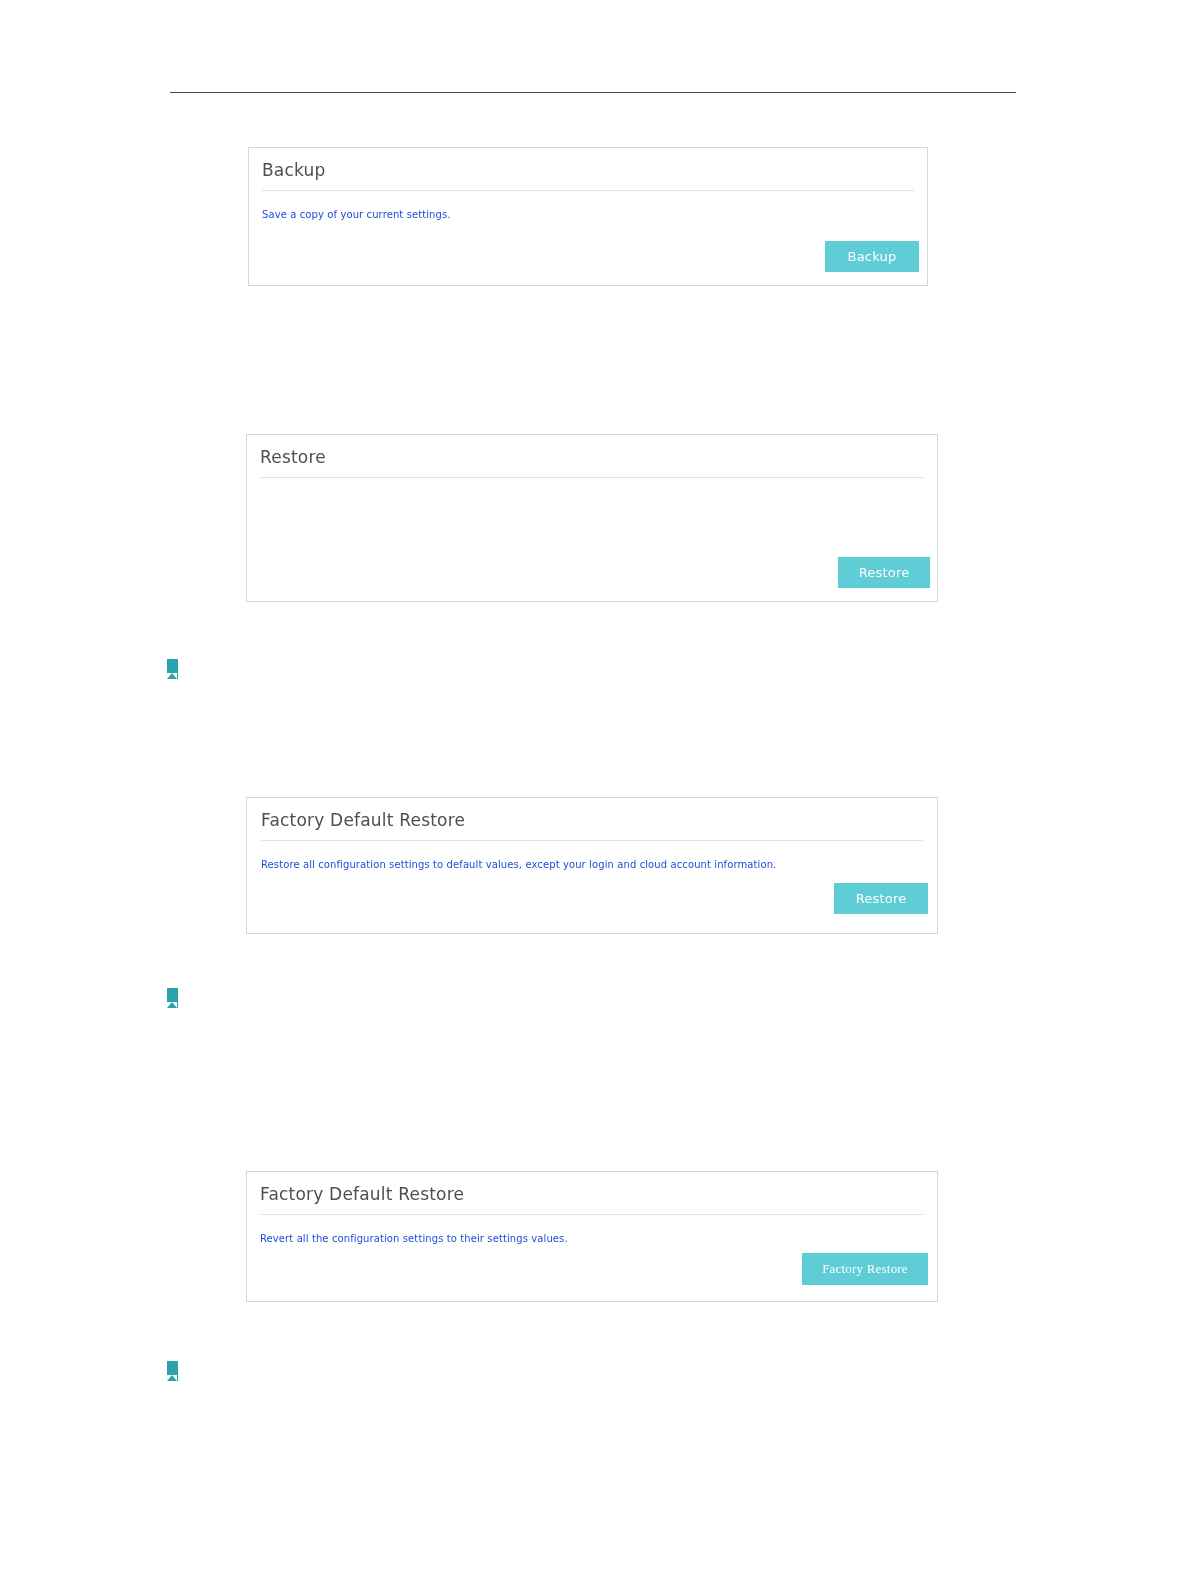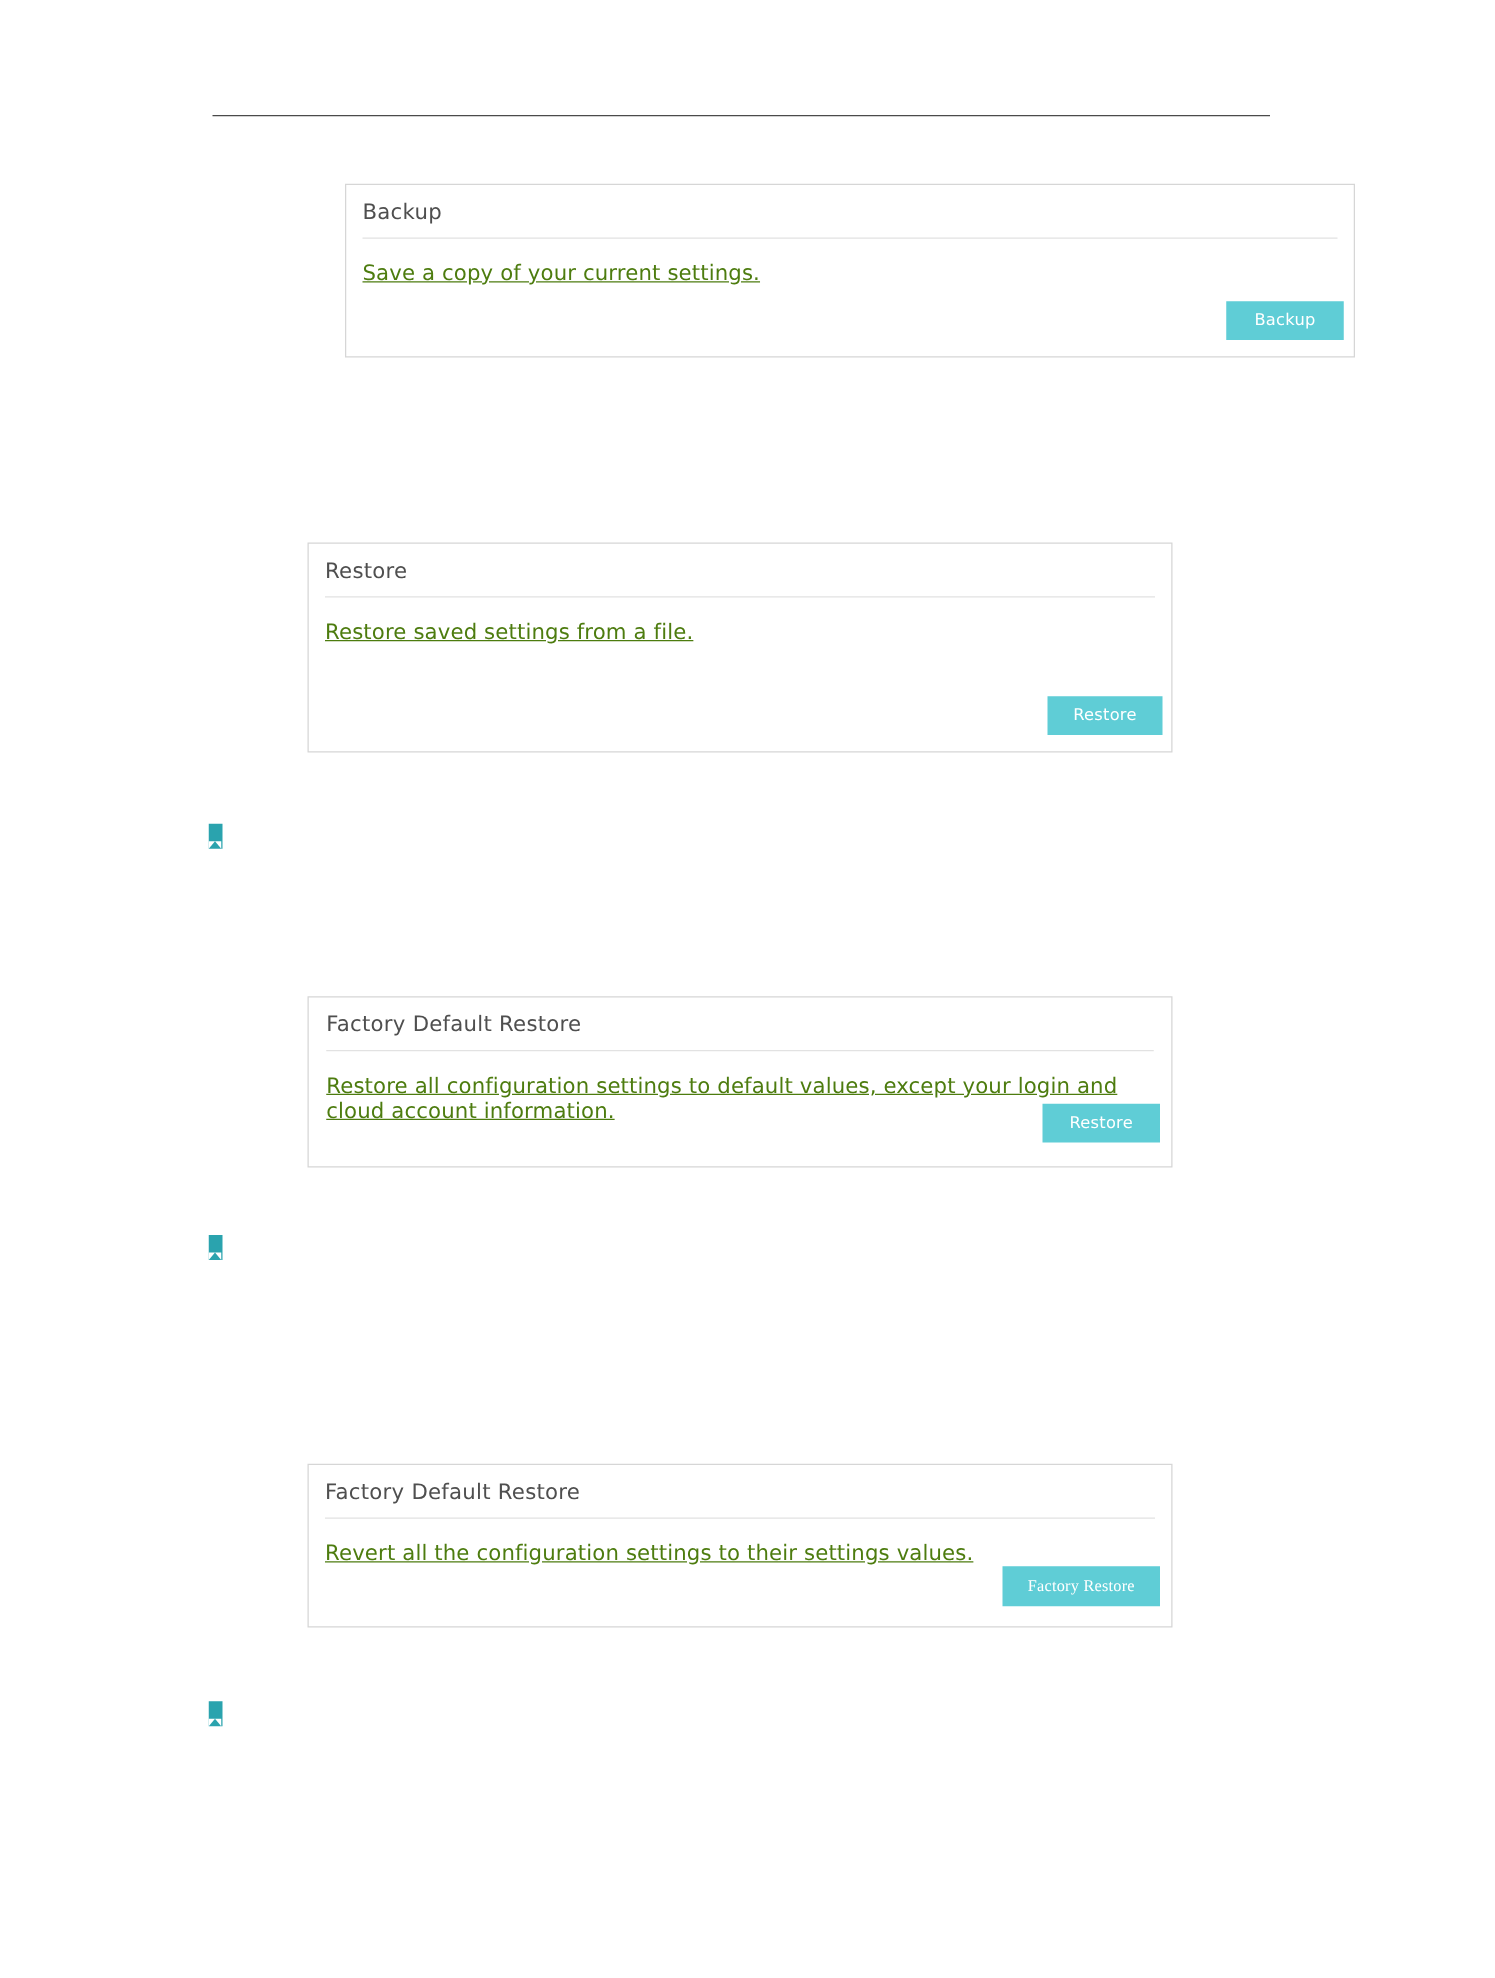--- a/index.html
+++ b/index.html
@@ -39,25 +39,24 @@
     font-family: "DejaVu Sans", sans-serif;
     padding: 12px 0 10px 13px;
     letter-spacing: 0.2px;
   }
   .card-divider {
     height: 1px;
     background: #e2e2e2;
     margin: 0 13px;
   }
   .card-desc {
-    font-size: 17px;
-    color: #4d7c0f;
+    font-size: 10px;
+    color: #1d4ed8;
     padding: 18px 0 0 13px;
     letter-spacing: 0.1px;
-    text-decoration: underline;
   }
   .btn {
     display: inline-block;
     background: #5fcdd6;
     color: #ffffff;
     border: none;
     font-size: 13px;
     font-family: "DejaVu Sans", sans-serif;
     padding: 8px 16px;
     text-align: center;
@@ -66,23 +65,22 @@
     letter-spacing: 0.2px;
   }
   .btn-row {
     position: absolute;
     right: 9px;
   }
   
   #card-backup {
     left: 248px;
     top: 147px;
-    width: 808px;
+    width: 680px;
     height: 139px;
-    margin-left: 28px;
   }
   #card-backup .btn-row { top: 93px; right: 8px; }
   #backup-btn { width: 94px; }
   
   #card-restore {
     left: 246px;
     top: 434px;
     width: 692px;
     height: 168px;
   }
@@ -181,21 +179,20 @@
     <div class="card-divider"></div>
     <div class="card-desc">Save a copy of your current settings.</div>
     <div class="btn-row">
       <button class="btn" id="backup-btn">Backup</button>
     </div>
   </div>
 
   <div class="card" id="card-restore">
     <div class="card-title">Restore</div>
     <div class="card-divider"></div>
-    <div class="card-desc">Restore saved settings from a file.</div>
     <div class="btn-row">
       <button class="btn" id="restore-btn">Restore</button>
     </div>
   </div>
 
   <div class="bookmark" id="bm1"></div>
 
   <div class="card" id="card-fdr1">
     <div class="card-title">Factory Default Restore</div>
     <div class="card-divider"></div>

